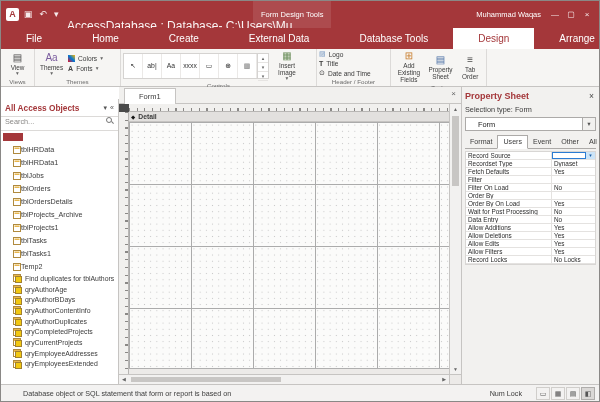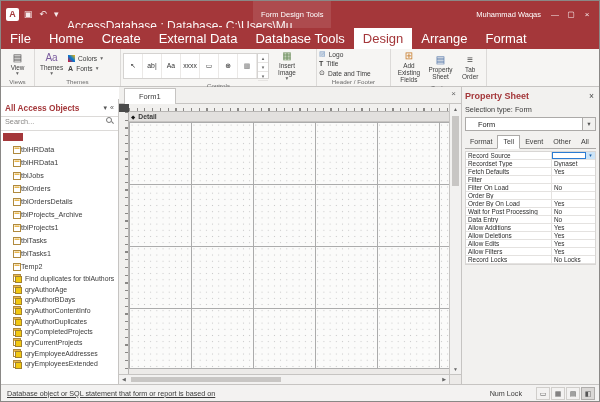--- a/index.html
+++ b/index.html
@@ -16,21 +16,21 @@
   .qat { position:absolute; left:23px; top:7px; display:flex; gap:7px; font-size:9px; line-height:13px; }
   .qat span { opacity:.9; }
   .tb-title { position:absolute; left:66px; top:12px; height:27px; line-height:27px; font-size:12px; color:#fff; opacity:.95; }
   .tb-context { position:absolute; left:252px; top:0; height:27px; line-height:27px; font-size:7.5px;
                 color:#fff; padding:0 8px; background:rgba(255,255,255,.10); }
   .tb-user { position:absolute; right:58px; top:0; height:27px; line-height:27px; font-size:7.5px; color:#fff; }
   .win-ctrls { position:absolute; right:4px; top:0; height:27px; display:flex; }
   .win-ctrls span { width:16px; text-align:center; line-height:27px; font-size:8px; color:#fff; opacity:.9; }
   
   .tabrow { position:absolute; top:27px; left:0; right:0; height:21px; background:#A4373A; display:flex; }
-  .tabrow div.rtab { padding:0 9px; font-size:13px; line-height:21px; color:#fff; white-space:nowrap; cursor:default; }
+  .tabrow div.rtab { padding:0 25px; font-size:10px; line-height:21px; color:#fff; white-space:nowrap; cursor:default; }
   .tabrow div.rtab:nth-of-type(6) { background:#fff; color:#A4373A; }
   .tellme { position:absolute; top:27px; left:402px; height:21px; line-height:21px; font-size:7.5px; color:#fff; }
   .tellme .flag { color:#fff; margin-right:4px; font-size:8px; }
   
   .ribbon { position:absolute; top:48px; left:0; right:0; height:38px; background:#F6F5F3;
             border-bottom:1px solid #C6C4C2; display:flex; }
   .rgroup { display:flex; flex-direction:column; border-right:1px solid #DCDAD8; padding:1px 2px 0 2px; }
   .rgroup .gcontent { flex:1; display:flex; align-items:center; }
   .rgroup .glabel { height:9px; font-size:6.2px; color:#6b6b6b; text-align:center; line-height:9px; }
   .bigbtn { display:flex; flex-direction:column; align-items:center; justify-content:center; padding:0 3px; cursor:default; }
@@ -137,21 +137,21 @@
                 border-right:1px solid #E4E2E0; white-space:nowrap; overflow:hidden; }
   .prop-value { flex:1; font-size:6.4px; line-height:7px; padding-left:2px; color:#2b2b2b; position:relative;
                 white-space:nowrap; overflow:hidden; }
   .prop-grid .prop-row:nth-of-type(1) .prop-value { outline:1px solid #2B7CD3; outline-offset:-1px; }
   .prop-grid .prop-row:nth-of-type(1) .prop-value::after { content:"▾"; position:absolute; right:0; top:0;
                 width:9px; height:7px; background:#CCE4F7; border-left:1px solid #2B7CD3; font-size:5px;
                 line-height:7px; text-align:center; color:#1b5fa8; }
   
   .statusbar { position:absolute; left:0; right:0; bottom:0; height:17px; background:#F3F2F1;
                border-top:1px solid #C6C4C2; display:flex; align-items:center; }
-  .sb-msg { font-size:7.2px; color:#3b3b3b; padding-left:6px; flex:1; white-space:nowrap; overflow:hidden;text-decoration:underline; }
+  .sb-msg { font-size:7.2px; color:#3b3b3b; padding-left:22px; flex:1; white-space:nowrap; overflow:hidden; }
   .sb-num { font-size:7.2px; color:#3b3b3b; margin-right:14px; }
   .sb-views { display:flex; margin-right:4px; gap:1px; }
   .viewbtn { width:14px; height:13px; border:1px solid #D0CECB; background:#F3F2F1; font-size:7px;
              color:#555; text-align:center; line-height:12px; }
   .sb-views .viewbtn:last-of-type { background:#DAD8D6; border-color:#AFADAB; }
 </style>
 </head>
 <body>
 
 <div class="window">
@@ -436,21 +436,21 @@
       <span class="pr-close">×</span>
     </div>
     <div class="pr-sel">Selection type: Form</div>
     <div class="pr-combo">
       <span class="val">Form</span>
       <span class="dd">▼</span>
     </div>
     <div class="pr-tabs">
 
     <div class="ptab">Format</div>
-        <div class="ptab">Tell</div>
+        <div class="ptab">Users</div>
         <div class="ptab">Event</div>
         <div class="ptab">Other</div>
         <div class="ptab">All</div>
       </div>
     <div class="prop-grid">
 
         <div class="prop-row">
           <div class="prop-label">Record Source</div>
           <div class="prop-value"></div>
         </div>

